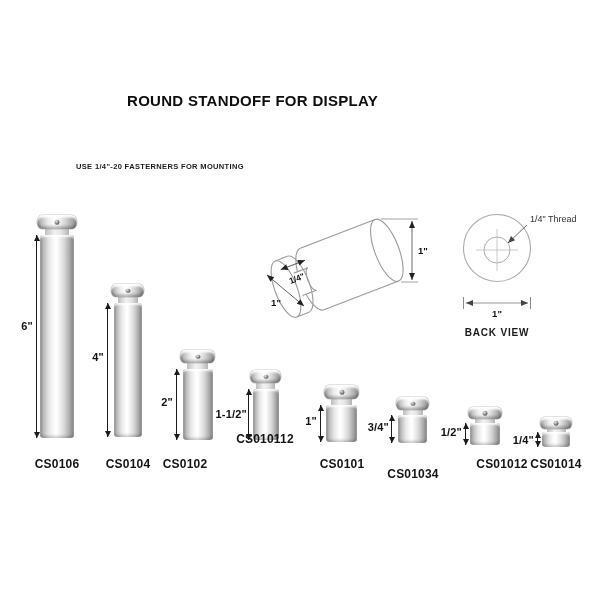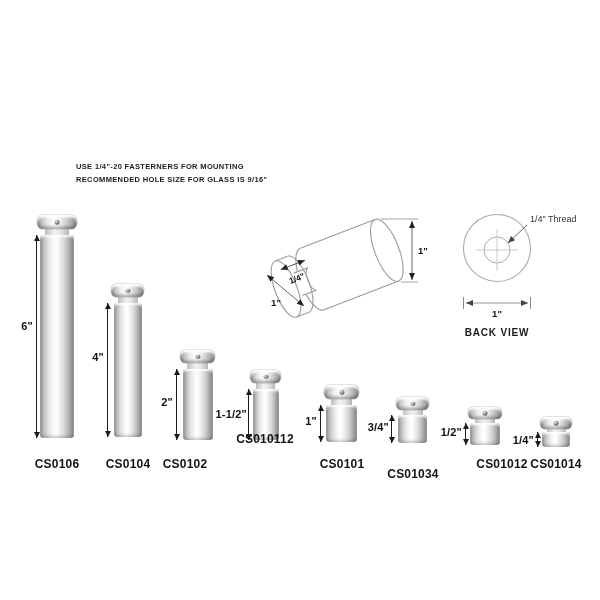--- a/index.html
+++ b/index.html
@@ -35,22 +35,22 @@
   .code{position:absolute;width:80px;text-align:center;font-size:12px;font-weight:bold;
         color:#141414;letter-spacing:0.2px;white-space:nowrap;}
   svg{position:absolute;}
   svg text{font-family:"Liberation Sans",sans-serif;}
 </style>
 </head>
 <body>
 
 <div class="page">
 
+  <div class="title">ROUND STANDOFF FOR DISPLAY</div>
   <div class="note l1">USE 1/4"-20 FASTERNERS FOR MOUNTING</div>
-  <div class="note l2">RECOMMENDED HOLE SIZE FOR GLASS IS 9/16"</div>
 
   <svg width="190" height="132" viewBox="0 0 190 132" style="left:240px;top:203px">
     <defs>
       <marker id="ar3" markerUnits="userSpaceOnUse" markerWidth="9" markerHeight="8" refX="7.5" refY="3.5" orient="auto-start-reverse">
         <path d="M0.5,0.5 L7.5,3.5 L0.5,6.5 Z" fill="#222"></path>
       </marker>
     </defs>
     <g fill="none" stroke="#9a9a9a" stroke-width="1.1">
       <g transform="translate(46,86) rotate(-21)">
         <path d="M0,-30 L13,-30 M0,30 L13,30"></path>

